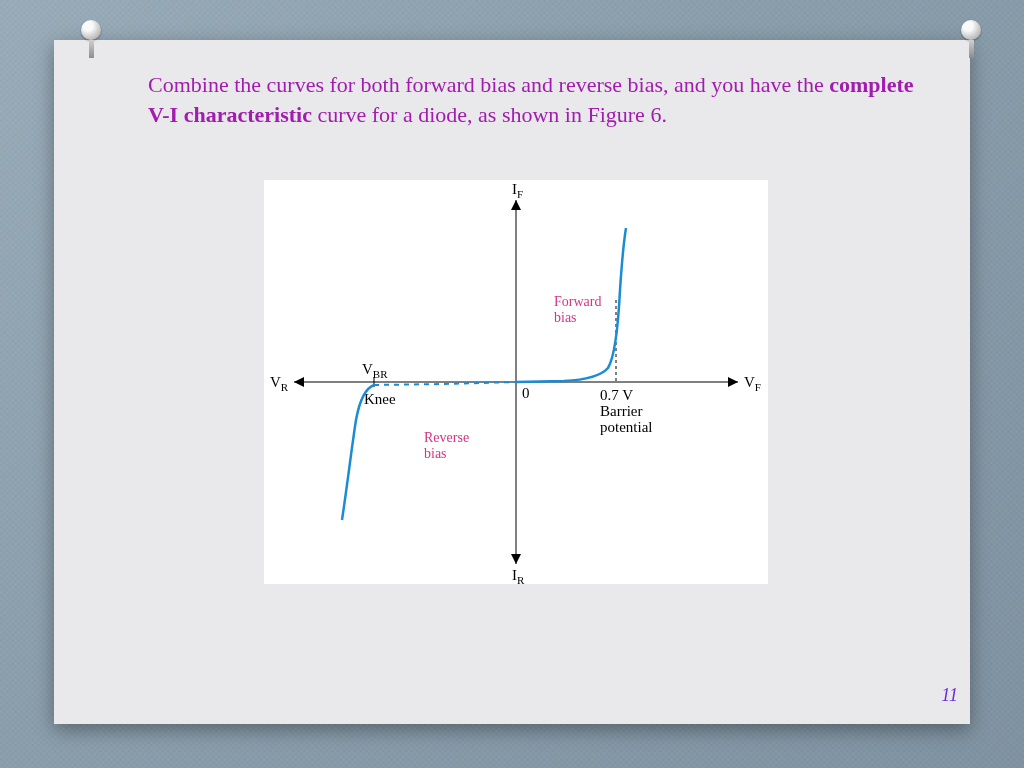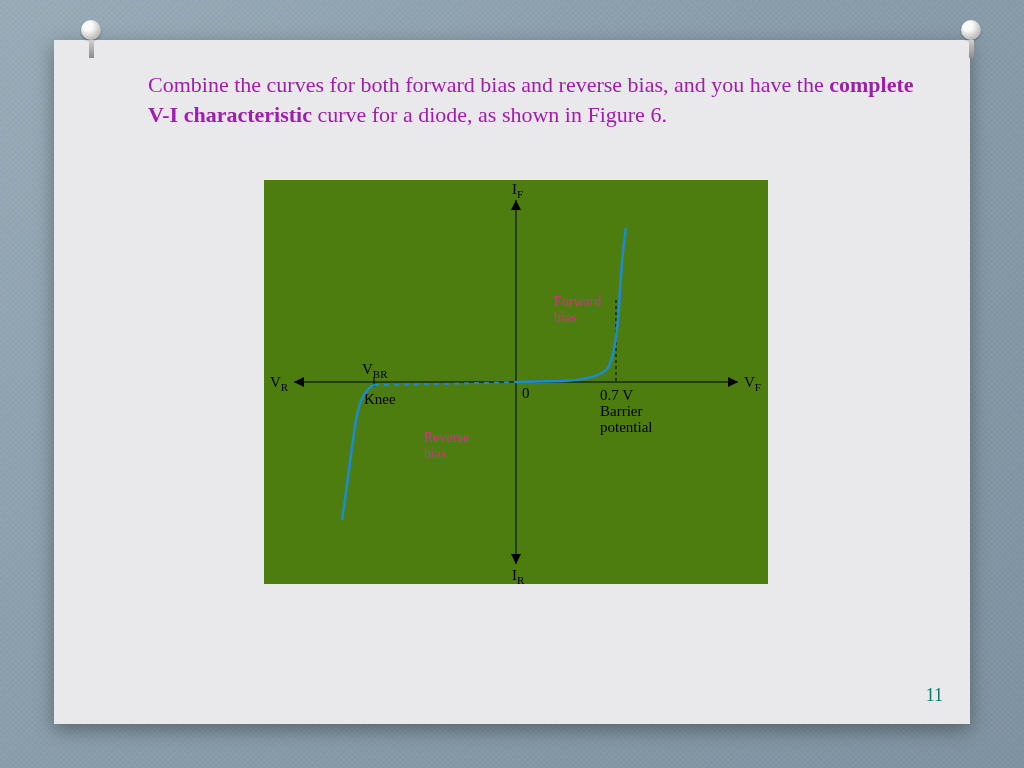--- a/index.html
+++ b/index.html
@@ -5,22 +5,22 @@
   html,body{margin:0;padding:0;width:1024px;height:768px;overflow:hidden;font-family:"Times New Roman",serif}
   .bg{width:1024px;height:768px;background:linear-gradient(135deg,#98abb8 0%,#8a9eac 40%,#7e92a1 100%);position:relative}
   .bg::before{content:"";position:absolute;inset:0;background-image:repeating-linear-gradient(45deg,rgba(255,255,255,.03) 0 2px,transparent 2px 4px),repeating-linear-gradient(-45deg,rgba(0,0,0,.02) 0 2px,transparent 2px 4px)}
   .slide{position:absolute;left:54px;top:40px;width:916px;height:684px;background:#e9e8ea;box-shadow:0 6px 18px rgba(0,0,0,.35)}
   .pin{position:absolute;width:26px;height:40px}
   .pin.tl{left:78px;top:20px}
   .pin.tr{left:958px;top:20px}
   .pin .cap{width:20px;height:20px;border-radius:50%;background:radial-gradient(circle at 35% 30%,#fafafa 0 25%,#d0d0d0 55%,#9a9a9a 100%);box-shadow:0 1px 2px rgba(0,0,0,.4);margin:0 auto}
   .pin .shaft{width:5px;height:18px;margin:0 auto;background:linear-gradient(#cfcfcf,#8d8d8d)}
   .content{position:absolute;left:94px;top:30px;width:790px;color:#a21caf;font-size:22px;line-height:1.35}
-  .figure{position:absolute;left:210px;top:140px;width:504px;height:404px;background:#4d7c0f}
-  .slide-num{position:absolute;right:27px;bottom:18px;color:#0f766e;font-size:18px;font-family:'Segoe Script',cursive}
+  .figure{position:absolute;left:210px;top:140px;width:504px;height:404px;background:#ffffff}
+  .slide-num{position:absolute;right:12px;bottom:18px;font-style:italic;color:#6d28d9;font-size:18px;font-family:'Segoe Script',cursive}
   svg text{font-family:"Times New Roman",serif}
   .axislabel{font-size:15px;fill:#000}
   .sub{font-size:11px}
   .pink{fill:#d63384;font-size:14px}
 </style>
 </head>
 <body>
 
 <div class="bg">
   <div class="slide">

